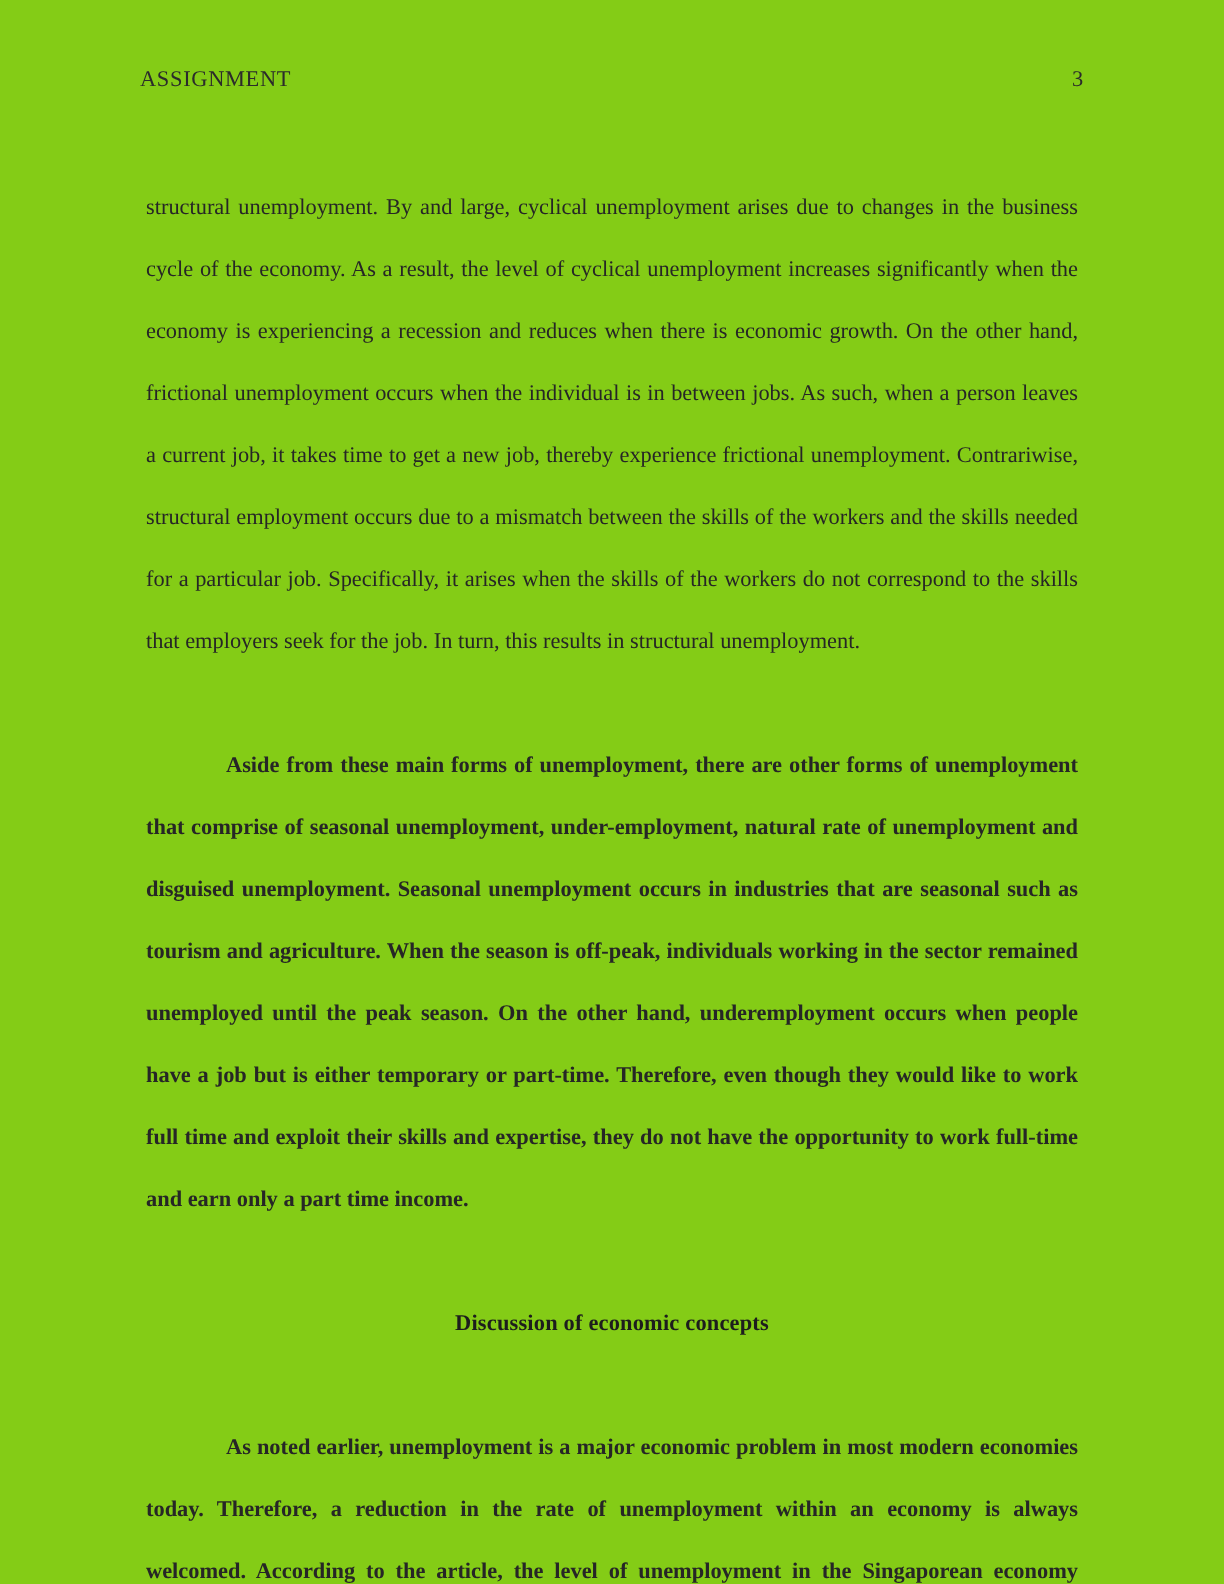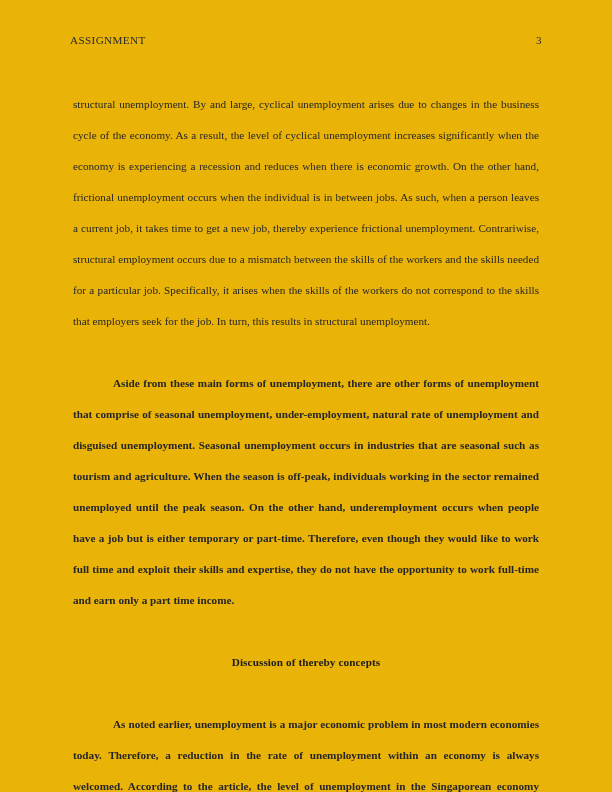--- a/index.html
+++ b/index.html
@@ -4,21 +4,21 @@
 <style>
   html, body {
     margin: 0;
     padding: 0;
     background: #ffffff;
   }
   .page {
     position: relative;
     width: 612px;
     height: 792px;
-    background: #eab308;
+    background: #84cc16;
     overflow: hidden;
     font-family: "Liberation Serif", "DejaVu Serif", serif;
     color: #262626;
     -webkit-font-smoothing: antialiased;
   }
   
   .running-header {
     position: absolute;
     left: 70px;
     right: 70px;
@@ -86,19 +86,19 @@
     <span class="hdr-title">ASSIGNMENT</span>
     <span class="hdr-pageno">3</span>
   </div>
 
   <div class="content">
 
     <p class="body-par">structural unemployment. By and large, cyclical unemployment arises due to changes in the business cycle of the economy. As a result, the level of cyclical unemployment increases significantly when the economy is experiencing a recession and reduces when there is economic growth. On the other hand, frictional unemployment occurs when the individual is in between jobs. As such, when a person leaves a current job, it takes time to get a new job, thereby experience frictional unemployment. Contrariwise, structural employment occurs due to a mismatch between the skills of the workers and the skills needed for a particular job. Specifically, it arises when the skills of the workers do not correspond to the skills that employers seek for the job. In turn, this results in structural unemployment.</p>
 
     <p class="body-par indented">Aside from these main forms of unemployment, there are other forms of unemployment that comprise of seasonal unemployment, under-employment, natural rate of unemployment and disguised unemployment. Seasonal unemployment occurs in industries that are seasonal such as tourism and agriculture. When the season is off-peak, individuals working in the sector remained unemployed until the peak season. On the other hand, underemployment occurs when people have a job but is either temporary or part-time. Therefore, even though they would like to work full time and exploit their skills and expertise, they do not have the opportunity to work full-time and earn only a part time income.</p>
 
-    <h2 class="section-heading">Discussion of thereby concepts</h2>
+    <h2 class="section-heading">Discussion of economic concepts</h2>
 
     <p class="body-par indented">As noted earlier, unemployment is a major economic problem in most modern economies today. Therefore, a reduction in the rate of unemployment within an economy is always welcomed.  According to the article, the level of unemployment in the Singaporean economy dropped in the first quarter of this year. Additionally, the rate of retrenchment in the country has</p>
 
   </div>
 
 </div>
 
 </body></html>

